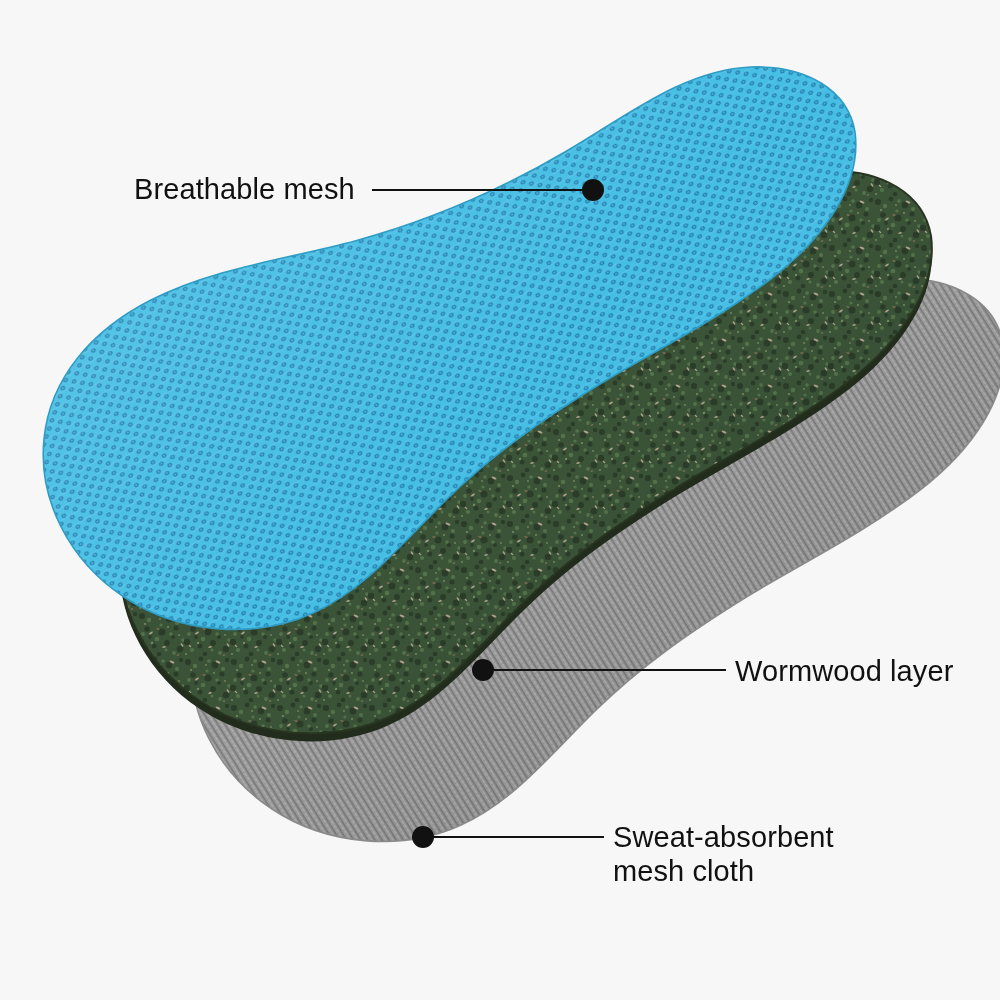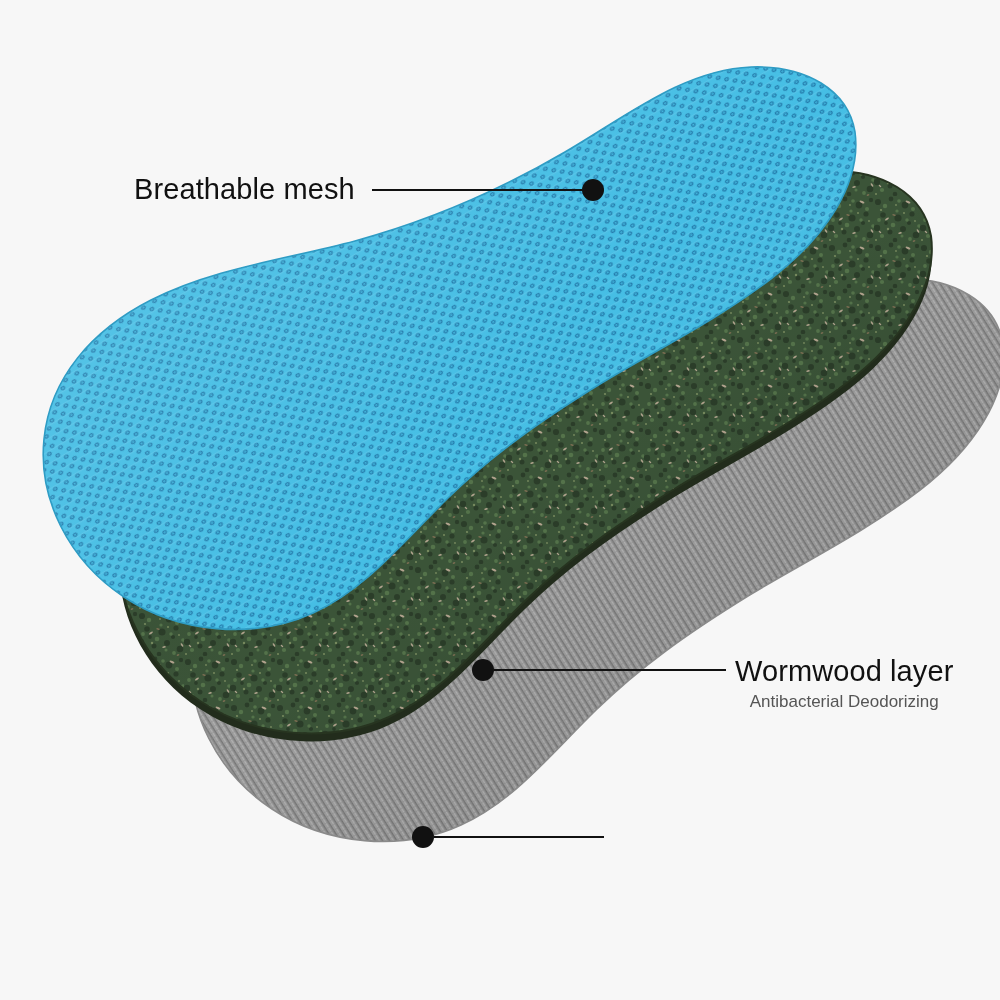--- a/index.html
+++ b/index.html
@@ -205,17 +205,20 @@
       <circle cx="423" cy="825" r="11" fill="#111111"></circle>
     </g>
   </svg>
 
   <div class="callout lbl-breathable">
     <div class="label-main">Breathable mesh</div>
   </div>
 
   <div class="callout lbl-wormwood">
     <div class="label-main">Wormwood layer</div>
-    <div class="label-sub">Antibacterial Deodorizing</div>
   </div>
 
+  <div class="callout lbl-sweat">
+    <div class="label-main wrap">Sweat-absorbent</div>
+    <div class="label-main wrap">mesh cloth</div>
+  </div>
 
 </div>
 
 </body></html>

